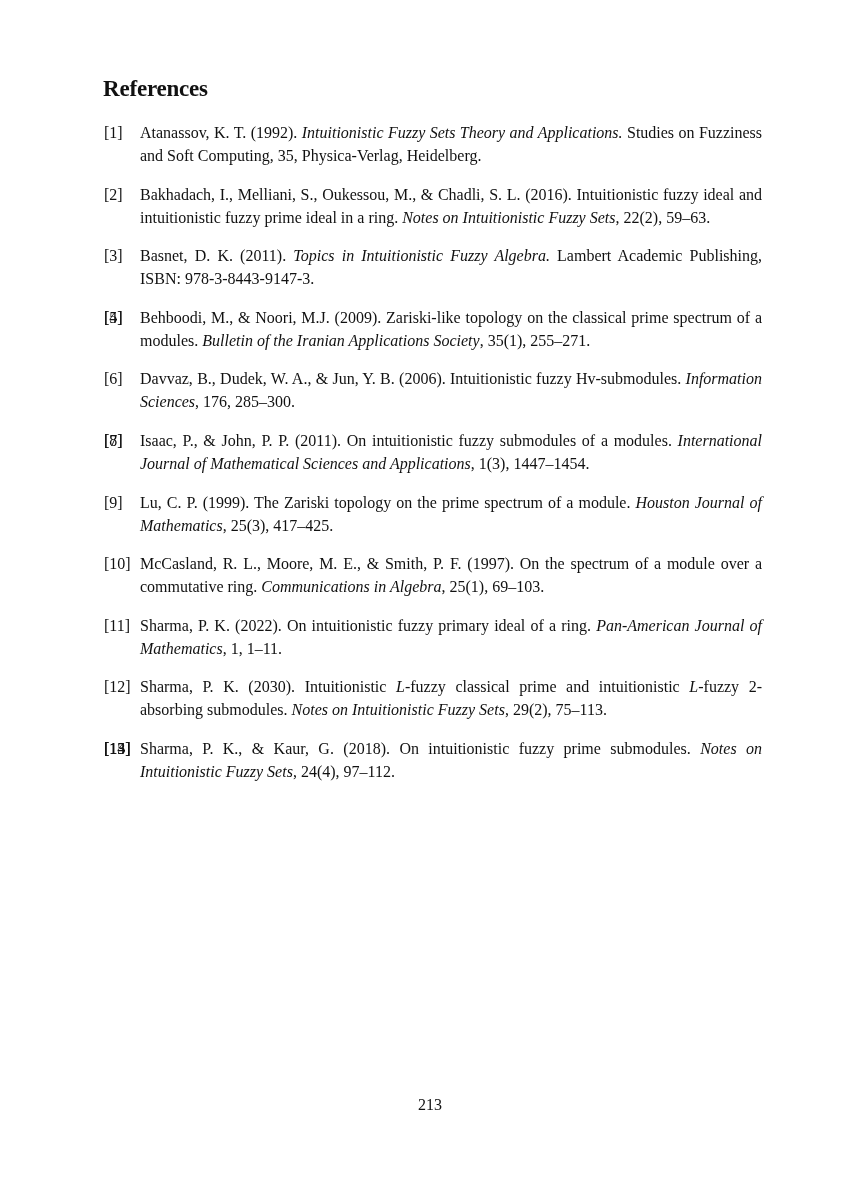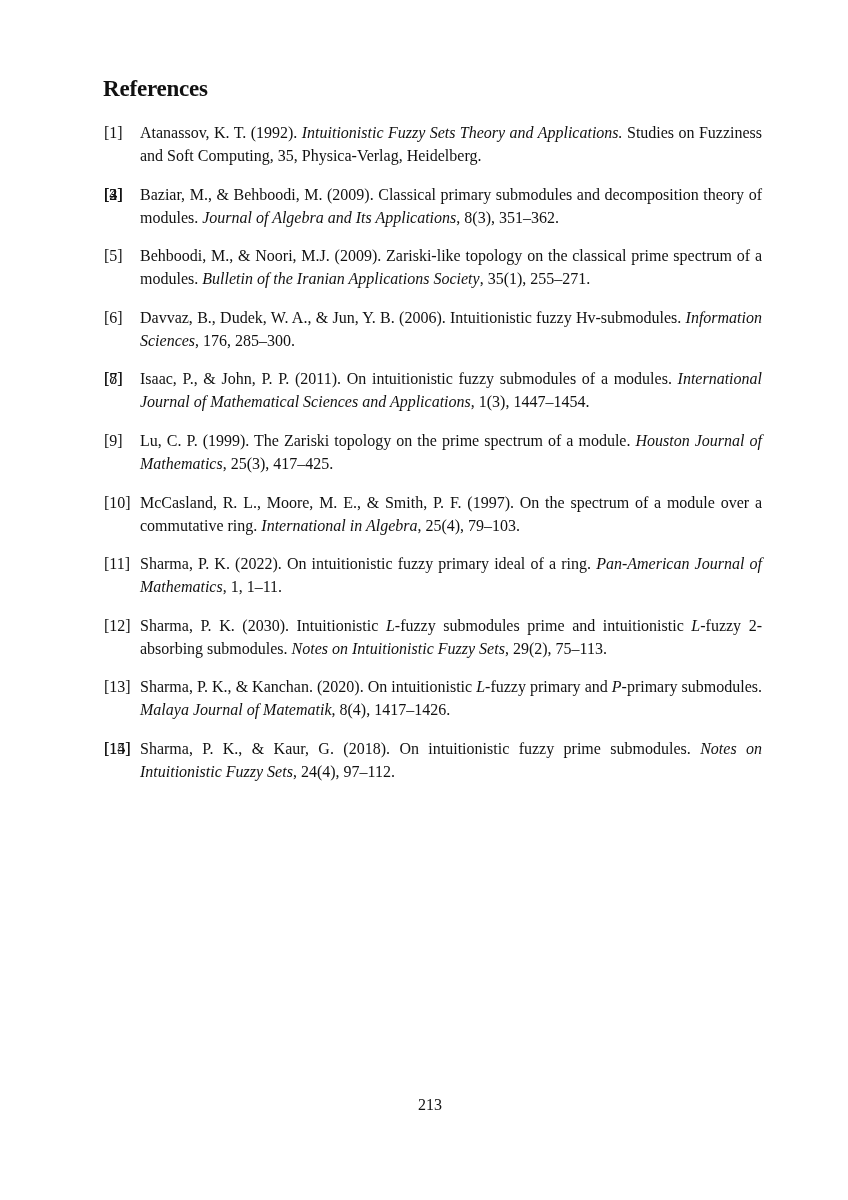--- a/index.html
+++ b/index.html
@@ -64,30 +64,30 @@
   }
 </style>
 </head>
 <body>
 
 <div class="page">
   <h2 class="heading">References</h2>
 
   <ul class="ref-list" id="ref-list">
       <li class="ref-item"><span class="ref-label">[1]</span><span class="ref-body"><span>Atanassov, K. T. (1992). </span><i>Intuitionistic Fuzzy Sets Theory and Applications.</i><span> Studies on Fuzziness and Soft Computing, 35, Physica-Verlag, Heidelberg.</span></span></li>
-      <li class="ref-item"><span class="ref-label">[2]</span></li>
-      <li class="ref-item"><span class="ref-label">[3]</span></li>
-      <li class="ref-item"><span class="ref-label">[4]</span><span class="ref-body"><span>Baziar, M., &amp; Behboodi, M. (2009). Classical primary submodules and decomposition theory of modules. </span><i>Journal of Algebra and Its Applications</i><span>, 8(3), 351–362.</span></span></li>
+      <li class="ref-item"><span class="ref-label">[2]</span><span class="ref-body"><span>Bakhadach, I., Melliani, S., Oukessou, M., &amp; Chadli, S. L. (2016). Intuitionistic fuzzy ideal and intuitionistic fuzzy prime ideal in a ring. </span><i>Notes on Intuitionistic Fuzzy Sets</i><span>, 22(2), 59–63.</span></span></li>
+      <li class="ref-item"><span class="ref-label">[3]</span><span class="ref-body"><span>Basnet, D. K. (2011). </span><i>Topics in Intuitionistic Fuzzy Algebra.</i><span> Lambert Academic Publishing, ISBN: 978-3-8443-9147-3.</span></span></li>
+      <li class="ref-item"><span class="ref-label">[4]</span></li>
       <li class="ref-item"><span class="ref-label">[5]</span><span class="ref-body"><span>Behboodi, M., &amp; Noori, M.J. (2009). Zariski-like topology on the classical prime spectrum of a modules. </span><i>Bulletin of the Iranian Applications Society</i><span>, 35(1), 255–271.</span></span></li>
       <li class="ref-item"><span class="ref-label">[6]</span><span class="ref-body"><span>Davvaz, B., Dudek, W. A., &amp; Jun, Y. B. (2006). Intuitionistic fuzzy Hv-submodules. </span><i>Information Sciences</i><span>, 176, 285–300.</span></span></li>
       <li class="ref-item"><span class="ref-label">[7]</span></li>
       <li class="ref-item"><span class="ref-label">[8]</span><span class="ref-body"><span>Isaac, P., &amp; John, P. P. (2011). On intuitionistic fuzzy submodules of a modules. </span><i>International Journal of Mathematical Sciences and Applications</i><span>, 1(3), 1447–1454.</span></span></li>
       <li class="ref-item"><span class="ref-label">[9]</span><span class="ref-body"><span>Lu, C. P. (1999). The Zariski topology on the prime spectrum of a module. </span><i>Houston Journal of Mathematics</i><span>, 25(3), 417–425.</span></span></li>
-      <li class="ref-item"><span class="ref-label">[10]</span><span class="ref-body"><span>McCasland, R. L., Moore, M. E., &amp; Smith, P. F. (1997). On the spectrum of a module over a commutative ring. </span><i>International in Algebra</i><span>, 25(4), 79–103.</span></span></li>
+      <li class="ref-item"><span class="ref-label">[10]</span><span class="ref-body"><span>McCasland, R. L., Moore, M. E., &amp; Smith, P. F. (1997). On the spectrum of a module over a commutative ring. </span><i>Communications in Algebra</i><span>, 25(1), 69–103.</span></span></li>
       <li class="ref-item"><span class="ref-label">[11]</span><span class="ref-body"><span>Sharma, P. K. (2022). On intuitionistic fuzzy primary ideal of a ring. </span><i>Pan-American Journal of Mathematics</i><span>, 1, 1–11.</span></span></li>
-      <li class="ref-item"><span class="ref-label">[12]</span><span class="ref-body"><span>Sharma, P. K. (2030). Intuitionistic </span><i>L</i><span>-fuzzy submodules prime and intuitionistic </span><i>L</i><span>-fuzzy 2-absorbing submodules. </span><i>Notes on Intuitionistic Fuzzy Sets</i><span>, 29(2), 75–113.</span></span></li>
-      <li class="ref-item"><span class="ref-label">[13]</span><span class="ref-body"><span>Sharma, P. K., &amp; Kanchan. (2020). On intuitionistic </span><i>L</i><span>-fuzzy primary and </span><i>P</i><span>-primary submodules. </span><i>Malaya Journal of Matematik</i><span>, 8(4), 1417–1426.</span></span></li>
+      <li class="ref-item"><span class="ref-label">[12]</span><span class="ref-body"><span>Sharma, P. K. (2030). Intuitionistic </span><i>L</i><span>-fuzzy classical prime and intuitionistic </span><i>L</i><span>-fuzzy 2-absorbing submodules. </span><i>Notes on Intuitionistic Fuzzy Sets</i><span>, 29(2), 75–113.</span></span></li>
+      <li class="ref-item"><span class="ref-label">[13]</span></li>
       <li class="ref-item"><span class="ref-label">[14]</span></li>
       <li class="ref-item"><span class="ref-label">[15]</span><span class="ref-body"><span>Sharma, P. K., &amp; Kaur, G. (2018). On intuitionistic fuzzy prime submodules. </span><i>Notes on Intuitionistic Fuzzy Sets</i><span>, 24(4), 97–112.</span></span></li>
     </ul>
 
   <div class="page-number">213</div>
 </div>
 
 </body></html>

